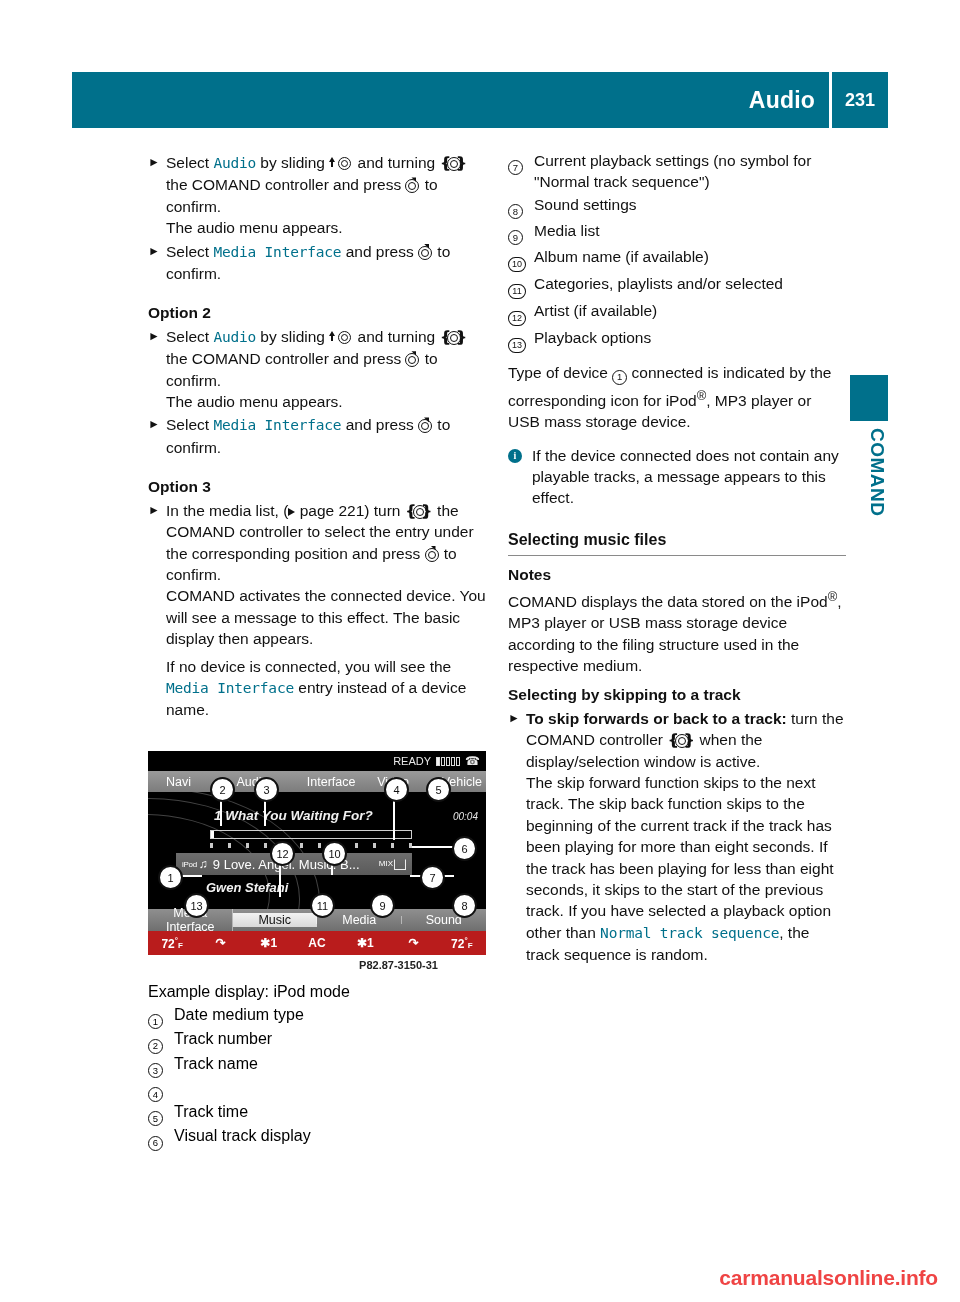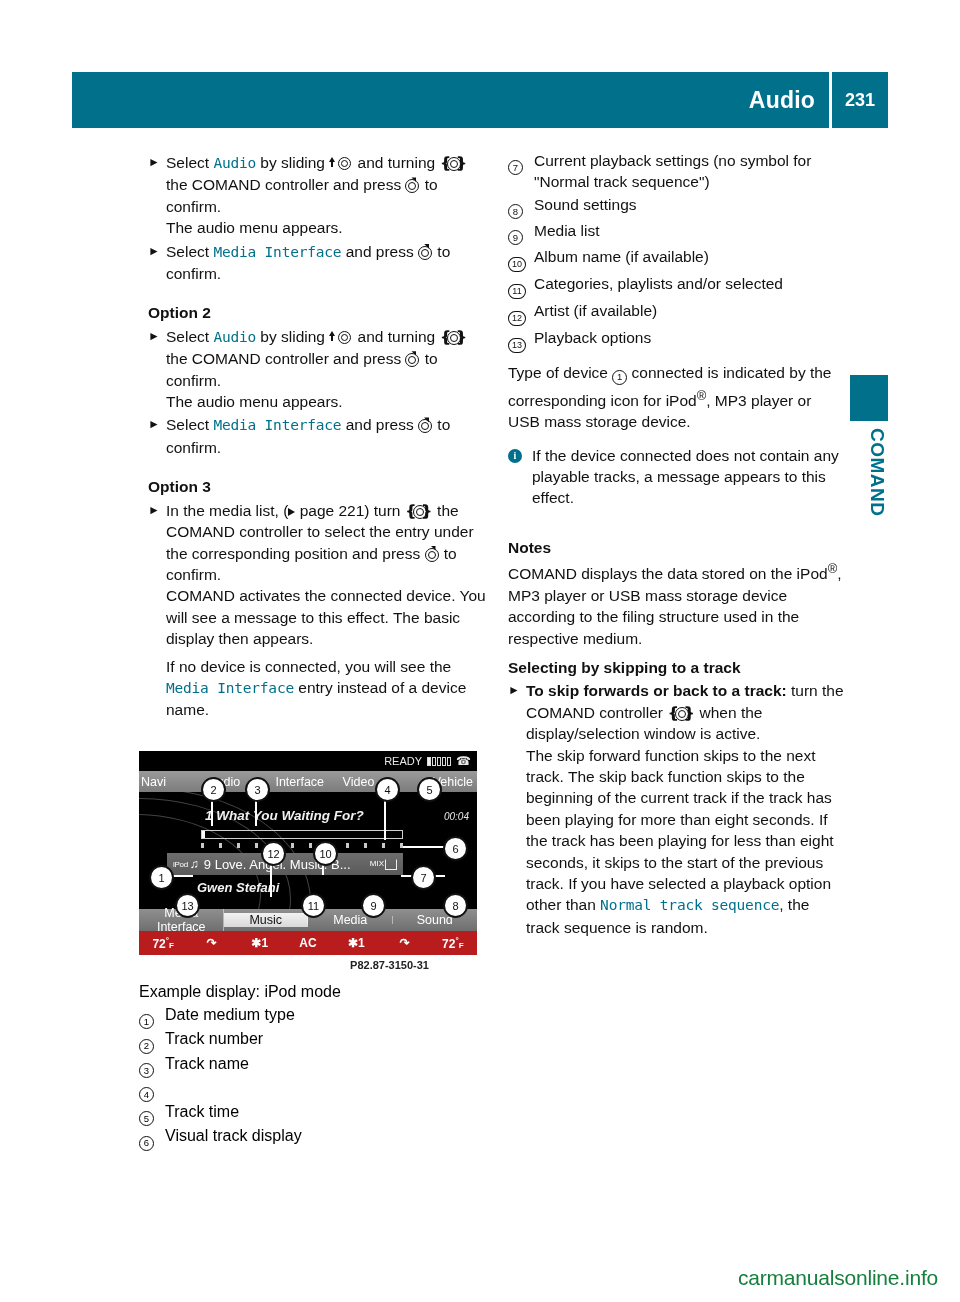--- a/index.html
+++ b/index.html
@@ -223,21 +223,21 @@
     width: 14px; height: 14px; border-radius: 50%;
     background: #00708b;
     color: #fff; font-size: 10px; font-weight: bold;
     display: flex; align-items: center; justify-content: center;
     font-family: "Liberation Serif", serif;
   }
 
   
   #figure {
     position: absolute;
-    left: 139px;
+    left: 148px;
     top: 751px;
     width: 290px;
   }
   #screen {
     position: relative;
     width: 338px;
     height: 204px;
     background: #000;
     overflow: hidden;
     font-family: "Liberation Sans", sans-serif;
@@ -255,21 +255,21 @@
   #scr-status .bars i.on { background: #f2f2f2; }
   #scr-status .phone { font-size: 12px; }
 
   
   #scr-menubar {
     position: absolute; left: 0; top: 20px; right: 0; height: 21px;
     background: linear-gradient(#9a9a9a, #7c7c7c);
     display: flex; align-items: center;
     color: #ffffff; font-size: 12.5px;
   }
-  #scr-menubar .mi { flex: 1 1 0; text-align: left; padding-left: 2px; white-space: nowrap; }
+  #scr-menubar .mi { flex: 1 1 0; text-align: left; padding-left: 18px; white-space: nowrap; }
   #scr-menubar .mi:last-child { text-align: right; padding-right: 4px; padding-left: 0;}
 
   
   #scr-main {
     position: absolute; left: 0; top: 41px; right: 0; bottom: 46px;
     background:
       radial-gradient(circle at 6% 120%, rgba(255,255,255,0.20) 0 1px, transparent 2px),
       #000;
     overflow: hidden;
   }
@@ -397,23 +397,24 @@
     letter-spacing: 0.5px;
     writing-mode: vertical-rl;
     text-orientation: mixed;
   }
 
   
   #watermark {
     position: absolute;
     right: 22px;
     bottom: 12px;
-    color: #15803d;
+    color: #ef4444;
     font-size: 21px;
     letter-spacing: -0.2px;
+    font-weight: bold;
   }
 </style>
 </head>
 <body>
 
 <div id="header">
   <div id="header-title-box">
     <span class="title">Audio</span>
   </div>
   <div id="header-sep"></div>
@@ -636,20 +637,21 @@
 
   <div class="gap-s"></div>
 
   <div class="note">
     <span class="iico">i</span>
     <span>If the device connected does not contain any playable tracks, a message appears to this effect.</span>
   </div>
 
   <div class="gap-l"></div>
 
+  <h2 class="rule">Selecting music files</h2>
 
   <div class="gap-s"></div>
 
   <h3 class="sect">Notes</h3>
 
   <p><span>COMAND displays the data stored on the iPod</span><sup>®</sup><span>, MP3 player or USB mass storage device according to the filing structure used in the respective medium.</span></p>
 
   <div class="gap-s"></div>
 
   <h3 class="sect">Selecting by skipping to a track</h3>

